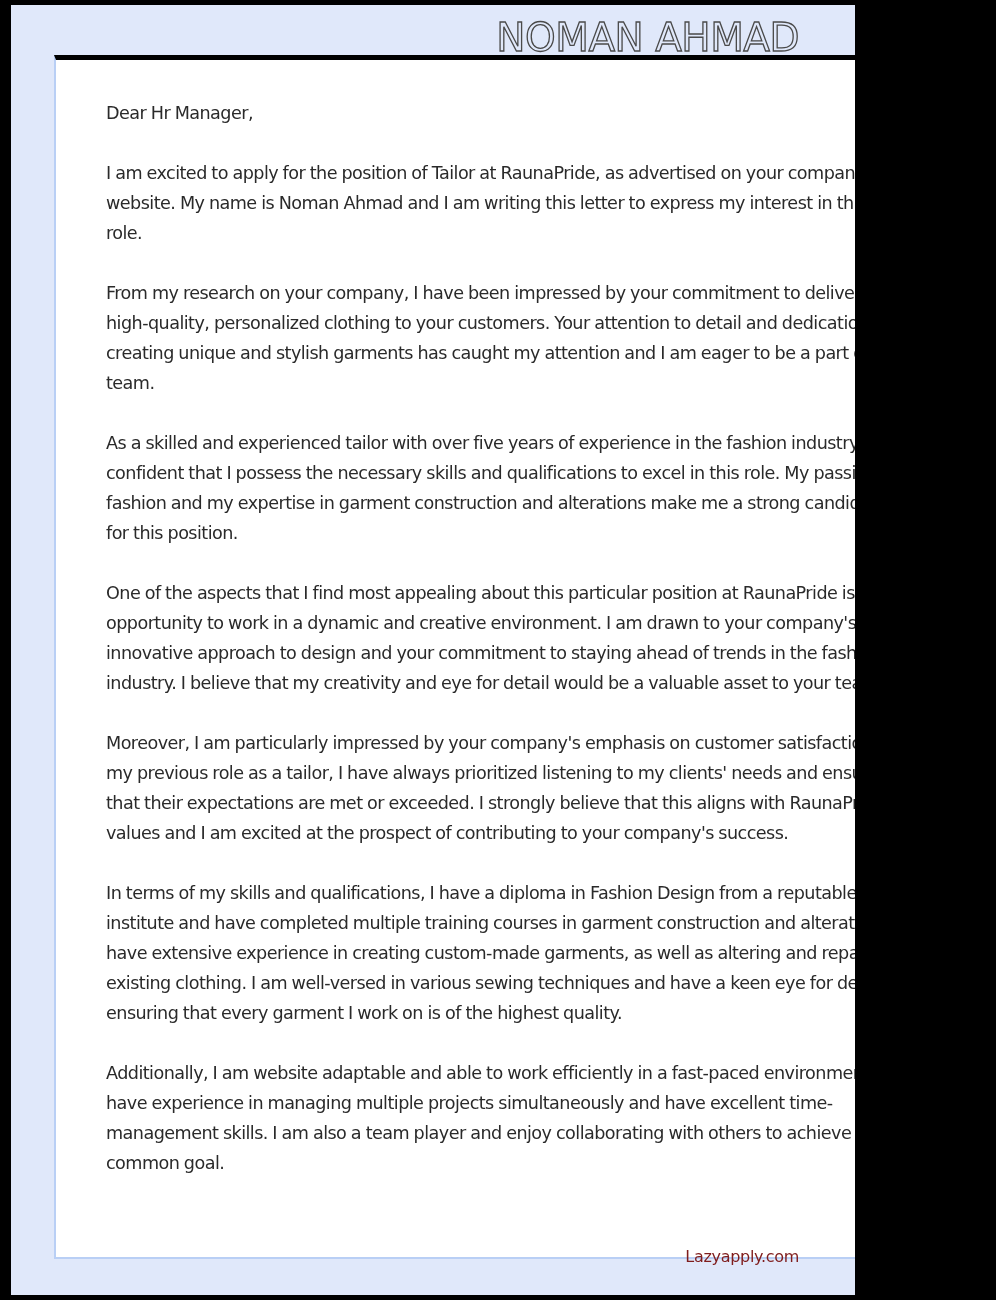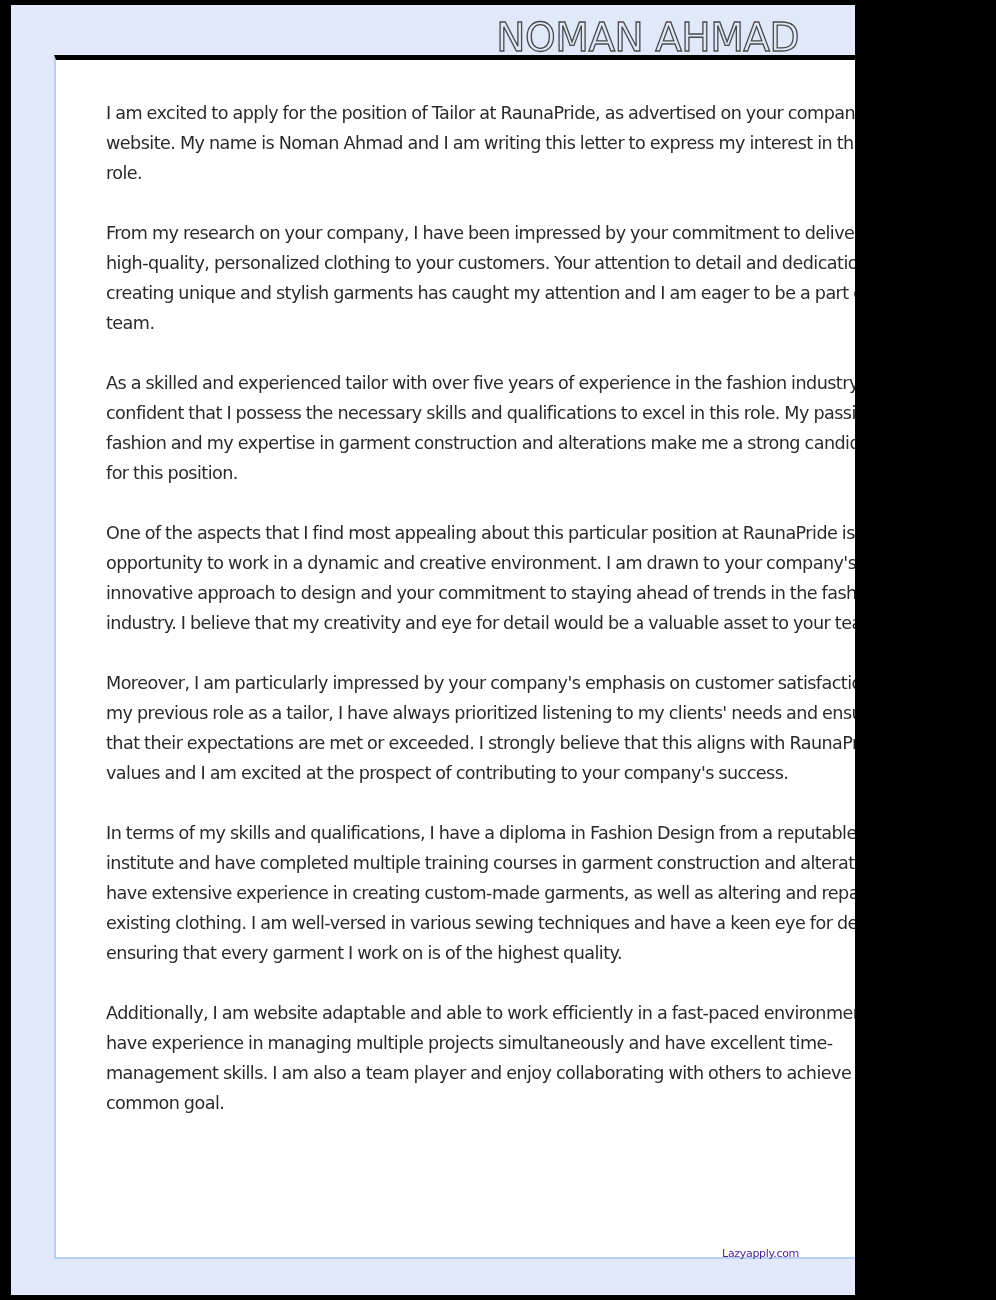--- a/index.html
+++ b/index.html
@@ -63,35 +63,36 @@
       word-spacing: -0.5px;
     }
     .letter p {
       margin: 0 0 30px 0;
     }
     .watermark {
       position: absolute;
       right: 56px;
       top: 1242px;
       font-family: "DejaVu Sans", sans-serif;
-      font-size: 11px;
-      color: #4c1d95;
+      font-size: 16px;
+      color: #7f1d1d;
       letter-spacing: -0.3px;
     }
   </style>
 </head>
 <body>
 
 <div class="frame">
   <h1 class="name">NOMAN AHMAD</h1>
 
   <div class="card"></div>
   <div class="watermark">Lazyapply.com</div>
 
   <div class="letter">
+    <p>Dear Hr Manager,</p>
     <p>I am excited to apply for the position of Tailor at RaunaPride, as advertised on your company's website. My name is Noman Ahmad and I am writing this letter to express my interest in this role.</p>
     <p>From my research on your company, I have been impressed by your commitment to delivering high-quality, personalized clothing to your customers. Your attention to detail and dedication to creating unique and stylish garments has caught my attention and I am eager to be a part of this team.</p>
     <p>As a skilled and experienced tailor with over five years of experience in the fashion industry, I am confident that I possess the necessary skills and qualifications to excel in this role. My passion for fashion and my expertise in garment construction and alterations make me a strong candidate for this position.</p>
     <p>One of the aspects that I find most appealing about this particular position at RaunaPride is the opportunity to work in a dynamic and creative environment. I am drawn to your company's innovative approach to design and your commitment to staying ahead of trends in the fashion industry. I believe that my creativity and eye for detail would be a valuable asset to your team.</p>
     <p>Moreover, I am particularly impressed by your company's emphasis on customer satisfaction. In my previous role as a tailor, I have always prioritized listening to my clients' needs and ensuring that their expectations are met or exceeded. I strongly believe that this aligns with RaunaPride's values and I am excited at the prospect of contributing to your company's success.</p>
     <p>In terms of my skills and qualifications, I have a diploma in Fashion Design from a reputable institute and have completed multiple training courses in garment construction and alterations. I have extensive experience in creating custom-made garments, as well as altering and repairing existing clothing. I am well-versed in various sewing techniques and have a keen eye for detail, ensuring that every garment I work on is of the highest quality.</p>
     <p>Additionally, I am website adaptable and able to work efficiently in a fast-paced environment. I have experience in managing multiple projects simultaneously and have excellent time-management skills. I am also a team player and enjoy collaborating with others to achieve a common goal.</p>
   </div>
 </div>
 

